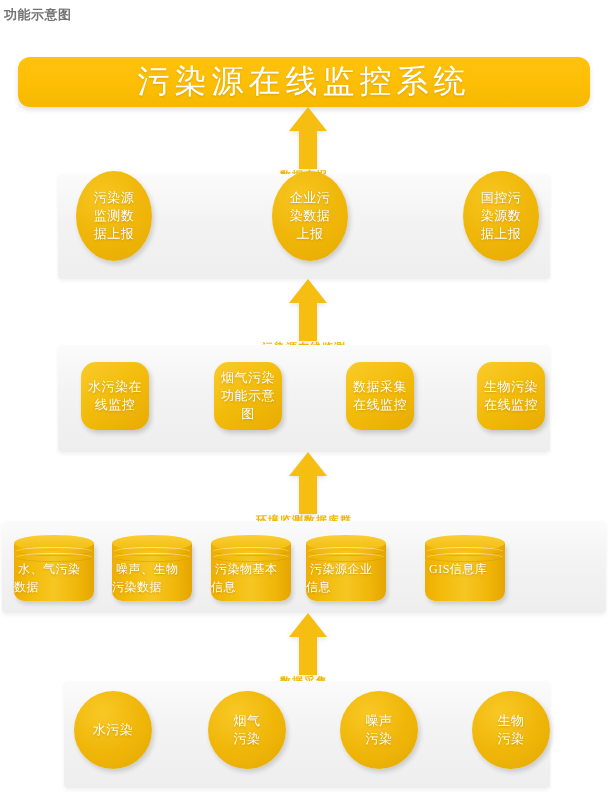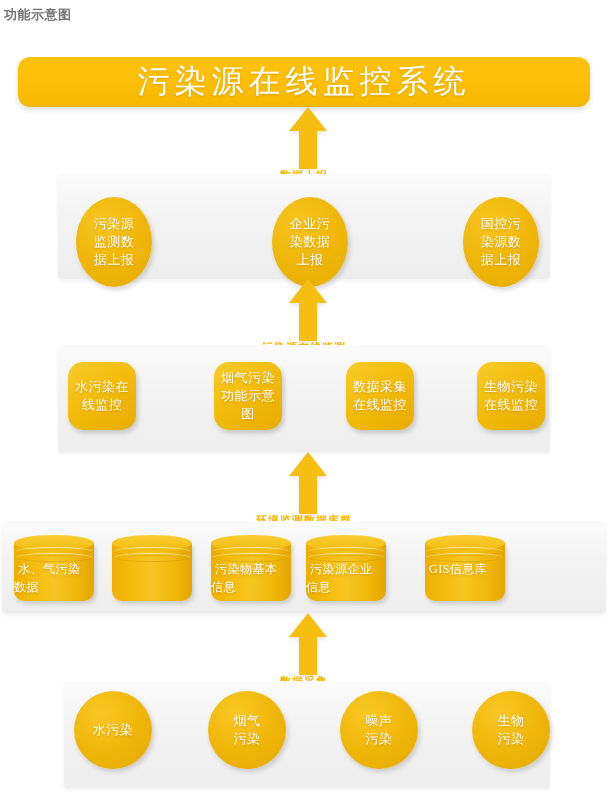--- a/index.html
+++ b/index.html
@@ -103,41 +103,41 @@
     text-shadow: 0 1px 2px rgba(170,120,0,.5);
     letter-spacing: .5px;
     white-space: pre-line;
     padding: 0 4px;
   }
 
   
   .ellipse-node {
     position: absolute;
     width: 76px; height: 90px;
-    top: 197px;
+    top: 171px;
     border-radius: 50%;
     background: radial-gradient(circle at 36% 28%, #f7c621 0%, #f0b70a 48%, #e8ab00 100%);
     box-shadow: 2px 3px 5px rgba(0,0,0,.16);
     display: flex; align-items: center; justify-content: center;
   }
   .e0 { left: 76px;  }
   .e1 { left: 272px; }
   .e2 { left: 463px; }
 
   
   .rsq-node {
     position: absolute;
     width: 68px; height: 68px;
     top: 362px;
     border-radius: 15px;
     background: linear-gradient(145deg, #f9cb2b 0%, #f3bd0d 45%, #e8ab00 100%);
     box-shadow: 2px 3px 5px rgba(0,0,0,.18);
     display: flex; align-items: center; justify-content: center;
   }
-  .s0 { left: 68px; font-family: Liberation Serif, serif;  }
+  .s0 { left: 81px; font-family: Liberation Serif, serif;  }
   .s1 { left: 214px; }
   .s2 { left: 346px; }
   .s3 { left: 477px; }
 
   
   .db-node {
     position: absolute;
     width: 98px; height: 70px;
     top: 535px;
   }
@@ -272,20 +272,24 @@
       <span class="node-text">水、气污染
 数据</span>
     </div>
   </div>
 
   <div class="db-node d1">
     <div class="db-body"></div>
     <div class="db-top"></div>
     <div class="db-ring db-ring-1"></div>
     <div class="db-ring db-ring-2"></div>
+    <div class="db-label">
+      <span class="node-text">噪声、生物
+污染数据</span>
+    </div>
   </div>
 
   <div class="db-node d2">
     <div class="db-body"></div>
     <div class="db-top"></div>
     <div class="db-ring db-ring-1"></div>
     <div class="db-ring db-ring-2"></div>
     <div class="db-label">
       <span class="node-text">污染物基本
 信息</span>

